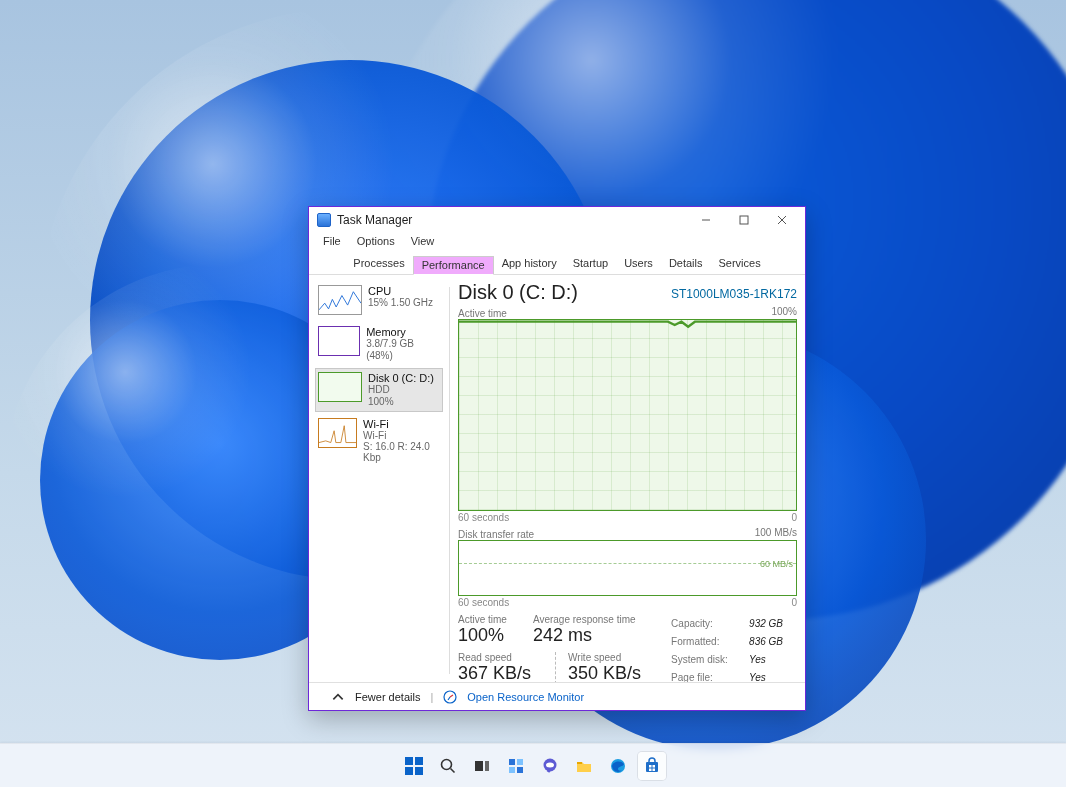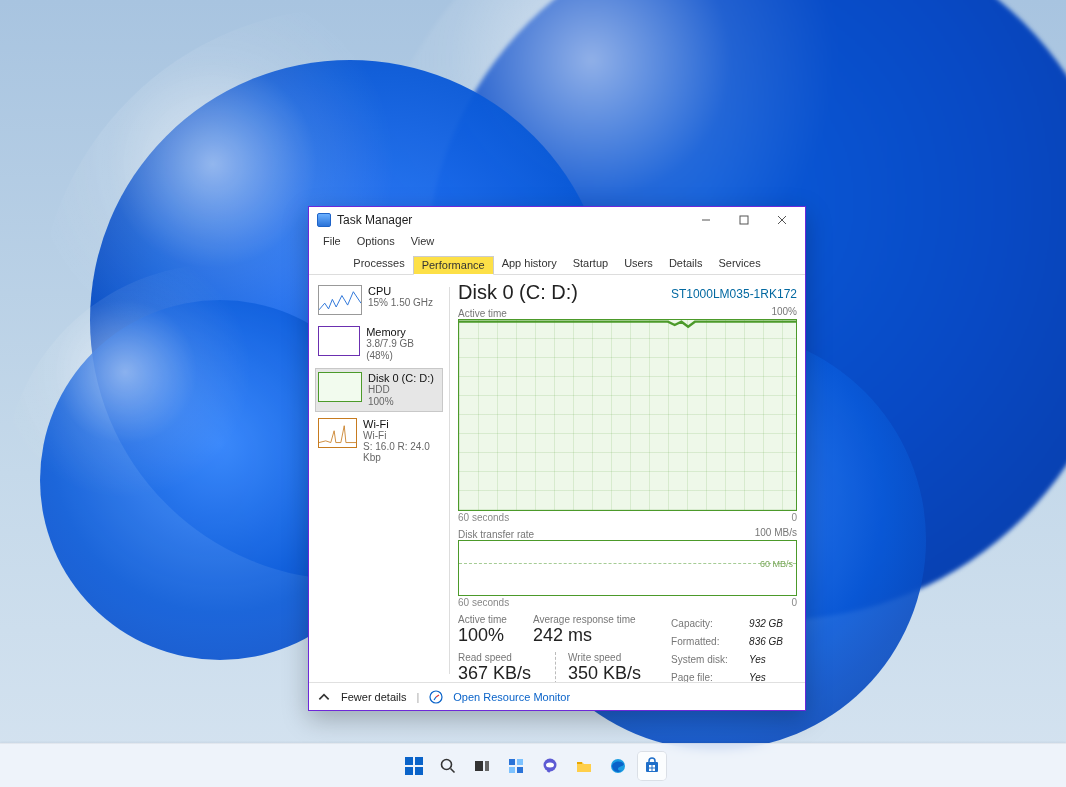--- a/index.html
+++ b/index.html
@@ -40,21 +40,21 @@
 .winbtns { display:flex; }
 .winbtn { width:38px; height:24px; display:flex; align-items:center; justify-content:center;
   color:#555; cursor:default; }
 .winbtn svg { width:10px; height:10px; }
 
 .menubar { height:20px; display:flex; gap:4px; padding:0 8px; color:#333; font-size:11px; }
 .menubar > div { padding:2px 6px; }
 
 .tabbar { height:22px; display:flex; padding:2px 6px 0 6px; border-bottom:1px solid #ddd; font-size:11px; color:#333;justify-content:center; }
 .tabbar > div { padding:2px 8px; }
-.tabbar > div.active { background:#fde047; border:1px solid #ccc; border-bottom:1px solid #fff; position:relative; top:1px; }
+.tabbar > div.active { background:#f0abfc; border:1px solid #ccc; border-bottom:1px solid #fff; position:relative; top:1px; }
 
 .body { flex:1; display:flex; padding:6px 6px 0 6px; overflow:hidden; }
 .sidebar { width:128px; display:flex; flex-direction:column; gap:2px; }
 .tile { padding:3px 2px 4px 2px; border:1px solid transparent; display:flex; flex-direction:column; cursor:default; }
 .tile.selected { background:#e6e6e6; border:1px solid #c8c8c8; }
 .thumb { width:44px; height:30px; border:1px solid #999; background:#fff; position:relative; float:left; margin-right:6px; overflow:hidden;}
 .tile-info { overflow:hidden; }
 .tile-title { font-size:11px; color:#111; }
 .tile-sub { font-size:10px; color:#666; line-height:1.15; }
 .tile-sub2 { font-size:10px; color:#666; }
@@ -100,21 +100,21 @@
 .statblock { padding:0 10px 4px 0; }
 .stat-label { font-size:10px; color:#777; }
 .stat-value { font-size:18px; color:#222; }
 .rwrow { display:flex; gap:12px; margin-top:2px; }
 .rwcell { padding-right:12px; }
 .rwcell + .rwcell { border-left:1px dashed #bbb; padding-left:12px; }
 .kv { display:grid; grid-template-columns:78px auto; row-gap:7px; font-size:10px; color:#555; margin-top:4px;}
 .kv .k { color:#777; }
 .kv .v { color:#222;font-style:italic; }
 
-.footer { height:28px; border-top:1px solid #e0e0e0; display:flex; align-items:center; padding:0 8px; gap:10px; font-size:11px; color:#222; }
+.footer { height:28px; border-top:1px solid #e0e0e0; display:flex; align-items:center; padding:0 22px; gap:10px; font-size:11px; color:#222; }
 .footer .chev { width:14px; height:14px; display:inline-flex; align-items:center; justify-content:center; }
 .footer .sep { color:#aaa; }
 .footer .link { color:#0a63c9; }
 .footer .perf-icon { width:14px; height:14px; }
 
 .taskbar { position:absolute; left:0; right:0; bottom:0; height:44px;
   background:rgba(242,246,252,.85); backdrop-filter: blur(4px);
   border-top:1px solid rgba(0,0,0,.05);
   display:flex; align-items:center; justify-content:center; gap:6px;
   box-shadow:0 -1px 2px rgba(0,0,0,.05);

